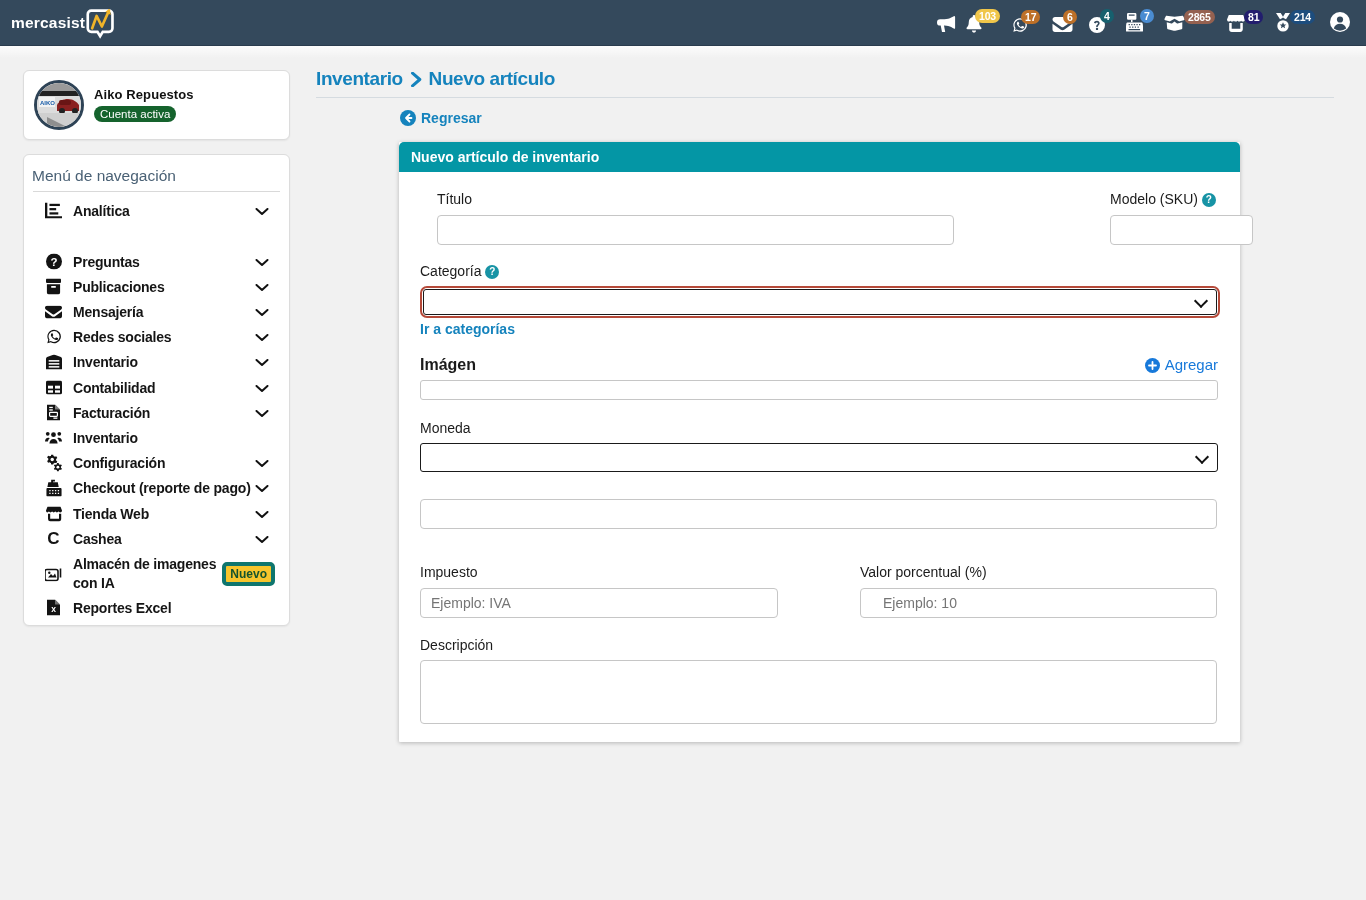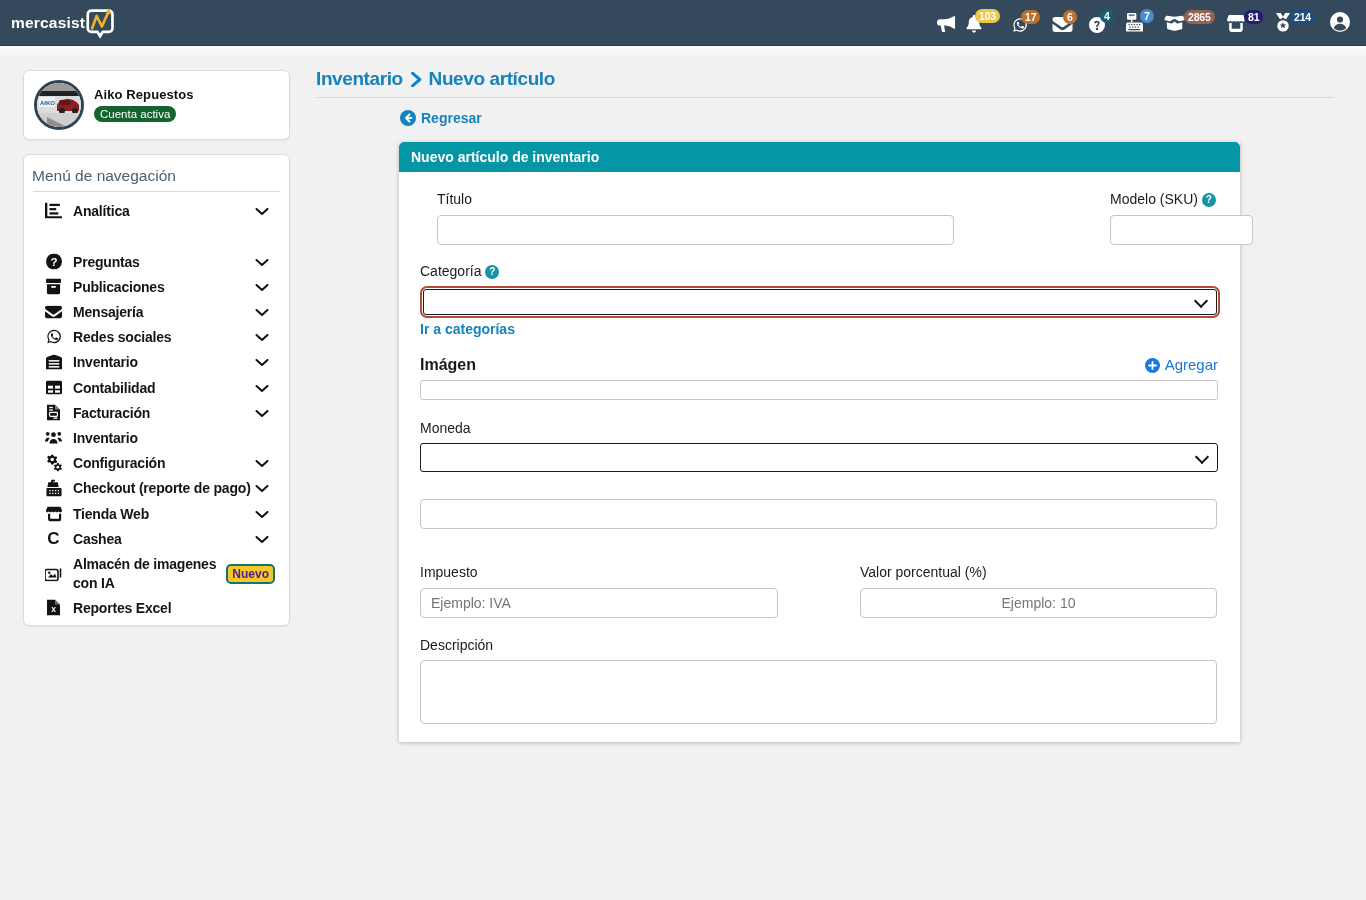--- a/index.html
+++ b/index.html
@@ -17,21 +17,21 @@
   .avatar { position:absolute; left:10px; top:9px; width:50px; height:50px; border-radius:50%; border:3px solid #2e4356; overflow:hidden; background:#e8e8e8; }
   .acct-name { position:absolute; left:70px; top:16px; font-size:13px; font-weight:bold; color:#111; letter-spacing:0.1px; }
   .acct-badge { position:absolute; left:70px; top:35px; background:#15632d; color:#fff; font-size:11.5px; padding:2px 6px; border-radius:9px; }
   .menu { position:absolute; left:23px; top:154px; width:267px; height:472px; }
   .menu-title { position:absolute; left:8px; top:12px; font-size:15.5px; color:#4a6175; }
   .menu-sep { position:absolute; left:9px; right:9px; top:36px; border-top:1px solid #d9d9d9; }
   .mi { position:absolute; left:0; width:267px; height:25px; }
   .mi .ic { position:absolute; left:21px; top:50%; transform:translateY(-50%); width:17px; height:17px; display:flex; align-items:center; justify-content:center; }
   .mi .tx { position:absolute; left:49px; top:50%; transform:translateY(-50%); font-size:14px; font-weight:bold; color:#151515; white-space:nowrap; letter-spacing:-0.2px; }
   .mi .ch { position:absolute; right:22px; top:50%; transform:translateY(-50%); }
-  .nuevo { position:absolute; right:16px; top:50%; transform:translateY(-50%); background:#f7c52c; border:2px solid #0f766e; color:#4c1d95; font-size:12px; font-weight:bold; padding:1px 4px; border-radius:5px; }
+  .nuevo { position:absolute; right:16px; top:50%; transform:translateY(-50%); background:#f7c52c; border:4px solid #0f766e; color:#14532d; font-size:12px; font-weight:bold; padding:1px 4px; border-radius:5px; }
   
   .main { position:absolute; left:316px; top:60px; width:1018px; }
   .crumb { font-size:19px; font-weight:bold; color:#1583bd; padding:8px 0 7px 0; border-bottom:1px solid #d5dbe0; letter-spacing:-0.4px; }
   .regresar { position:absolute; left:84px; top:50px; color:#1583bd; font-size:14px; font-weight:bold; display:flex; align-items:center; gap:5px; }
   .formcard { position:absolute; left:83px; top:82px; width:841px; height:600px; background:#fff; border-radius:1px; box-shadow:0 1px 4px rgba(0,0,0,0.25); }
   .formhead { height:30px; background:#0496a5; border-radius:5px 5px 0 0; color:#fff; font-weight:bold; font-size:14px; line-height:30px; padding-left:12px; }
   .fbody { position:relative; padding:0 21px; }
   .lbl { font-size:14px; color:#1b1b1b; line-height:16px; position:relative; top:-3px; }
   .inp { display:block; width:100%; height:30px; border:1px solid #c6c6c6; border-radius:4px; background:#fff; }
   .qmark { display:inline-block; width:14px; height:14px; border-radius:50%; background:#1793a5; color:#fff; font-size:10px; font-weight:bold; text-align:center; line-height:14px; vertical-align:1px; }
@@ -352,21 +352,21 @@
         </div>
         <div style="position:absolute; left:21px; top:323px; width:797px;">
           <input class="inp" style="margin-top: 4px;">
         </div>
         <div style="position:absolute; left:21px; top:395px; width:358px;">
           <div class="lbl">Impuesto</div>
           <input class="inp" style="margin-top: 5px; padding: 0px 10px; font-size: 14px; color: rgb(85, 85, 85);" placeholder="Ejemplo: IVA">
         </div>
         <div style="position:absolute; left:461px; top:395px; width:357px;">
           <div class="lbl">Valor porcentual (%)</div>
-          <input class="inp" style="margin-top: 5px; padding: 0px 10px; font-size: 14px; color: rgb(85, 85, 85); text-align: center;" placeholder="Ejemplo: 10">
+          <input class="inp" style="margin-top: 5px; padding: 0px 22px; font-size: 14px; color: rgb(85, 85, 85);" placeholder="Ejemplo: 10">
         </div>
         <div style="position:absolute; left:21px; top:468px; width:797px;">
           <div class="lbl">Descripción</div>
           <textarea class="inp" style="margin-top: 4px; height: 64px; resize: none;"></textarea>
         </div>
       </div>
     </div>
   </div>
 
 </body></html>

